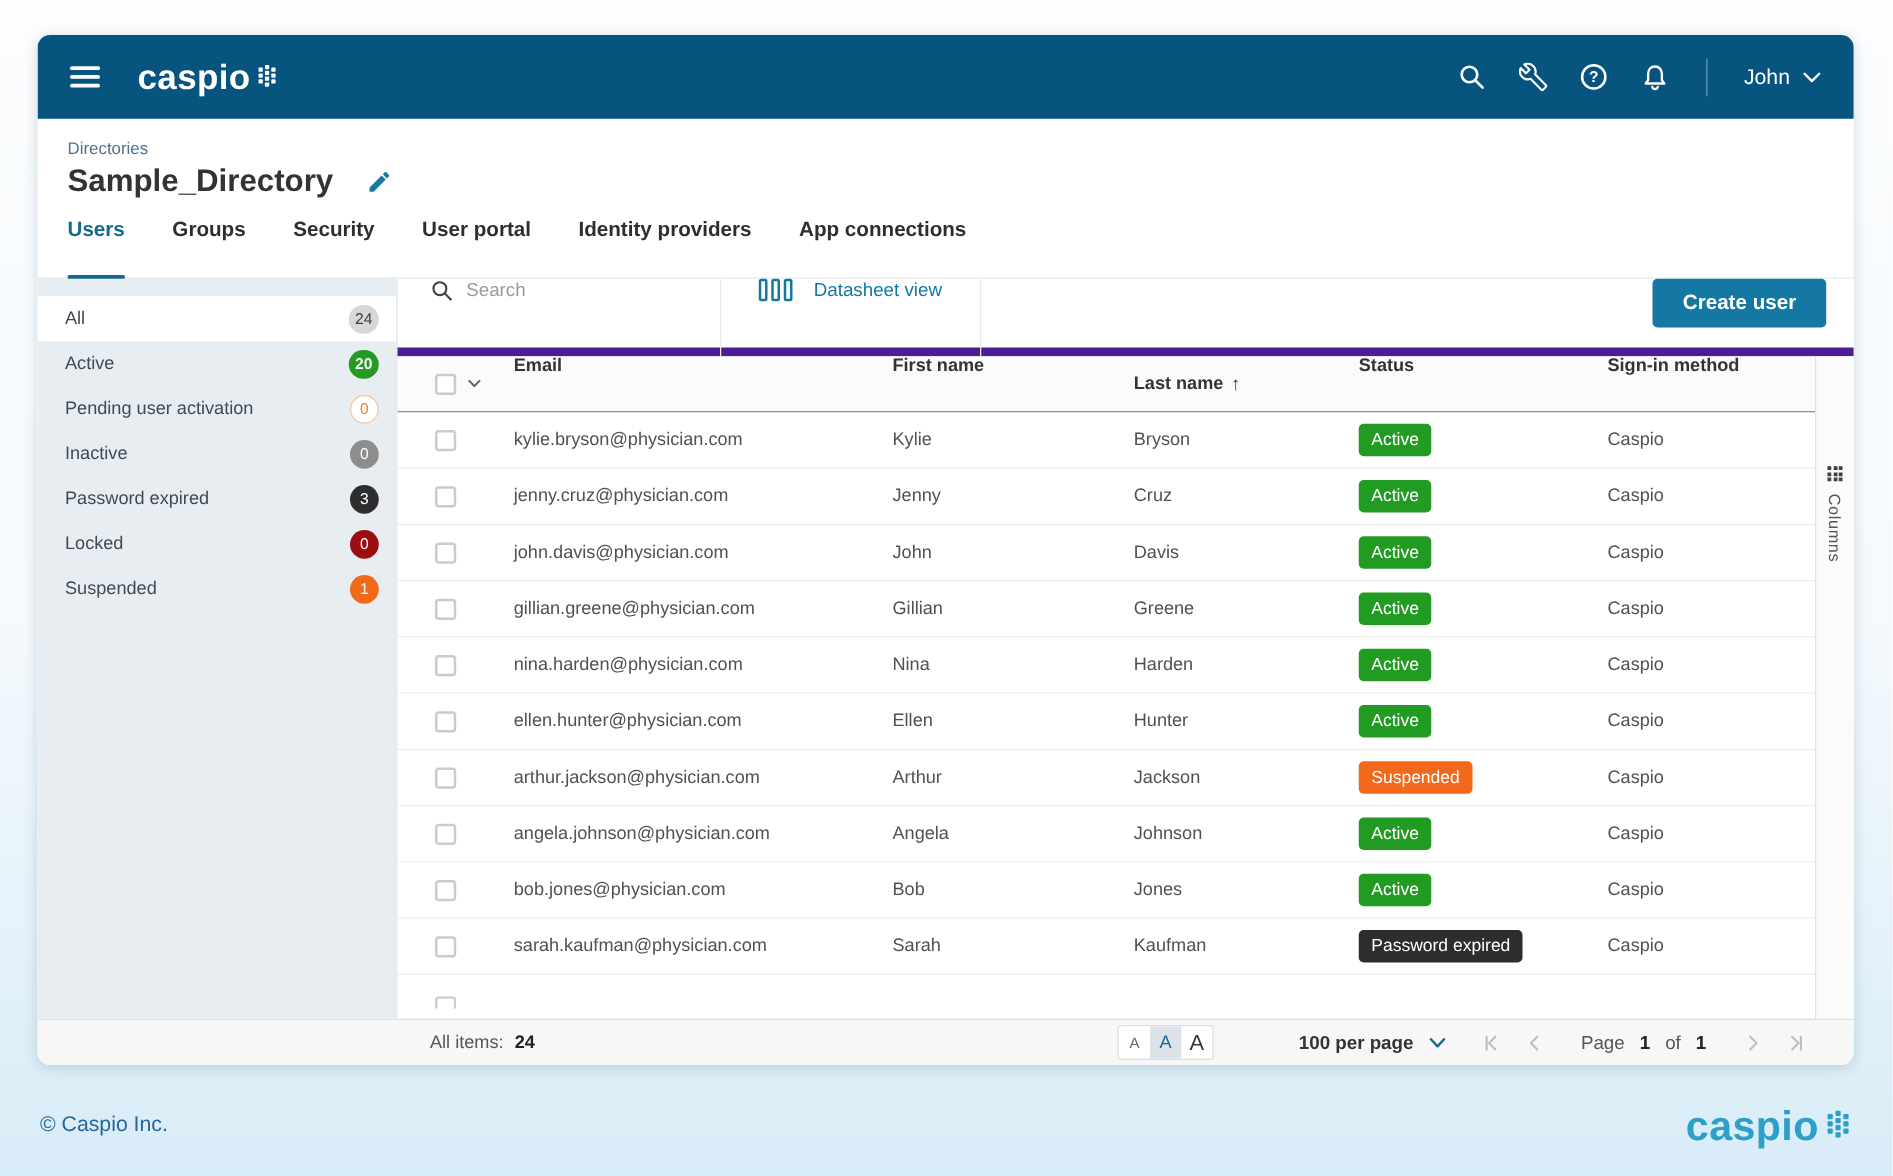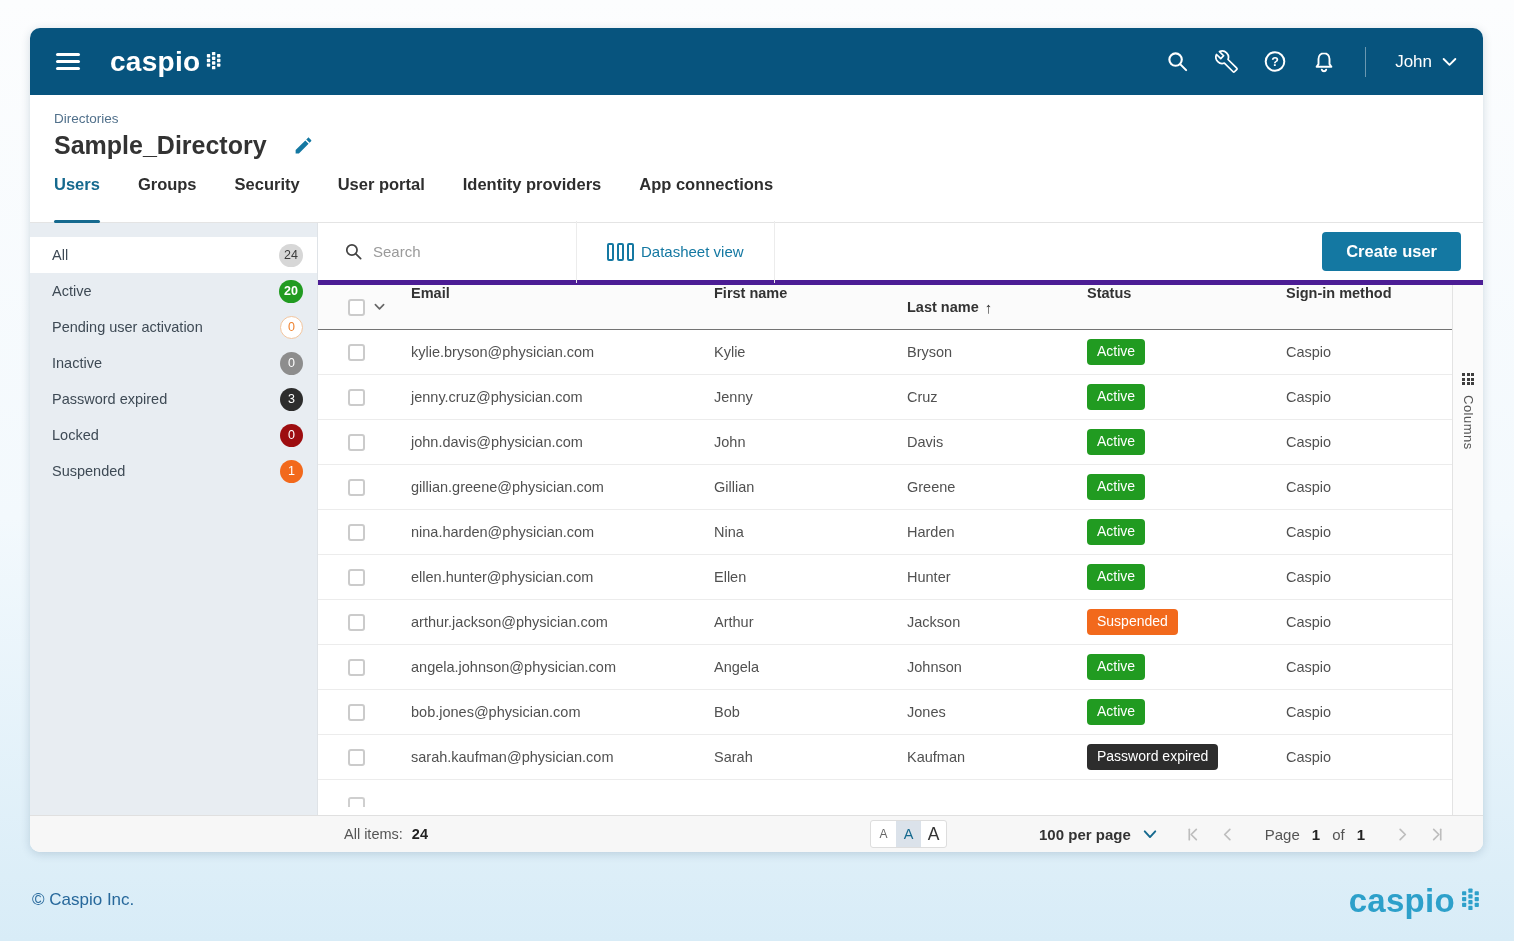--- a/index.html
+++ b/index.html
@@ -37,26 +37,26 @@
   .content { flex:1 1 auto; display:flex; min-height:0; }
   .sidebar { width:287px; background:#e8edf2; padding-top:14px; flex:0 0 auto; }
   .sb-item { height:36px; display:flex; align-items:center; justify-content:space-between;
              padding:0 14px 0 22px; font-size:14.5px; color:#3e4a55; cursor:pointer; }
   .sb-selected { background:#fff; }
   .sb-badge { min-width:23px; height:23px; border-radius:12px; display:flex; align-items:center;
               justify-content:center; font-size:12.5px; padding:0 5px; }
 
   .main { flex:1 1 auto; border-left:1px solid #dfe3e7; display:flex; flex-direction:column; background:#fff; min-width:0; }
 
-  .toolbar { height:62px; display:flex; align-items:center; border-bottom:5px solid #4c1d95; flex:0 0 auto; }
+  .toolbar { height:62px; display:flex; align-items:flex-start; border-bottom:7px solid #4c1d95; flex:0 0 auto; }
   .search-wrap { width:258px; display:flex; align-items:center; gap:10px; padding-left:26px; }
   .search-input { border:none; outline:none; font-size:15px; color:#555; width:160px; background:transparent; }
   .search-input::placeholder { color:#9a9a9a; }
   .tb-divider { width:1px; height:62px; background:#ececec; }
-  .datasheet { display:flex; align-items:center; gap:7px; padding:0 30px; cursor:pointer; }
+  .datasheet { display:flex; align-items:center; gap:17px; padding:0 30px; cursor:pointer; }
   .ds-icon { display:flex; gap:3px; }
   .ds-bar { width:7px; height:18px; border:2px solid #1478a2; border-radius:2px; }
   .datasheet-label { color:#1478a2; font-size:15px; }
   .tb-spacer { flex:1; }
   .create-btn { margin-right:22px; background:#1478a2; color:#fff; border:none; border-radius:4px;
                 font-size:16.5px; font-weight:600; padding:10px 24px; cursor:pointer; font-family:inherit; }
 
   .table-zone { flex:1; display:flex; min-height:0; }
   .table-area { flex:1; display:flex; flex-direction:column; overflow:hidden; min-width:0; }
   .columns-strip { width:31px; border-left:1px solid #e3e3e3; background:#fbfbfb; display:flex;
@@ -86,21 +86,21 @@
 
   
   .dfooter { height:37px; background:#f7f7f7; border-top:1px solid #e0e0e0; display:flex; align-items:center;
              padding:0 36px 0 314px; font-size:14.5px; color:#555; flex:0 0 auto; }
   .all-items-count { font-weight:700; color:#222; margin-left:9px; }
   .ftr-right { margin-left:auto; display:flex; align-items:center; }
   .fs-switch { display:flex; border:1px solid #ddd; border-radius:3px; background:#fff; overflow:hidden; }
   .fs { width:25px; height:26px; display:flex; align-items:center; justify-content:center; color:#666; cursor:pointer; }
   .fs0 { font-size:12px; } .fs1 { font-size:14.5px; } .fs2 { font-size:17.5px; color:#333; }
   .fs-active { background:#dbe2ea; color:#15698e; }
-  .per-page { display:flex; align-items:center; gap:12px; margin-left:92px; cursor:pointer; }
+  .per-page { display:flex; align-items:center; gap:12px; margin-left:68px; cursor:pointer; }
   .per-page-label { font-size:15px; font-weight:700; color:#333; }
   .pager { display:flex; align-items:center; margin-left:26px; }
   .pg-btn { width:22px; height:22px; display:flex; align-items:center; justify-content:center; cursor:pointer; }
   .pg-btn + .pg-btn { margin-left:12px; }
   .pg-text { color:#555; font-size:15px; margin-left:26px; }
   .pg-num { font-weight:700; color:#222; font-size:15px; margin-left:12px; }
   .pg-of { color:#555; font-size:15px; margin-left:12px; }
   .pg-next { margin-left:26px; }
 
   

